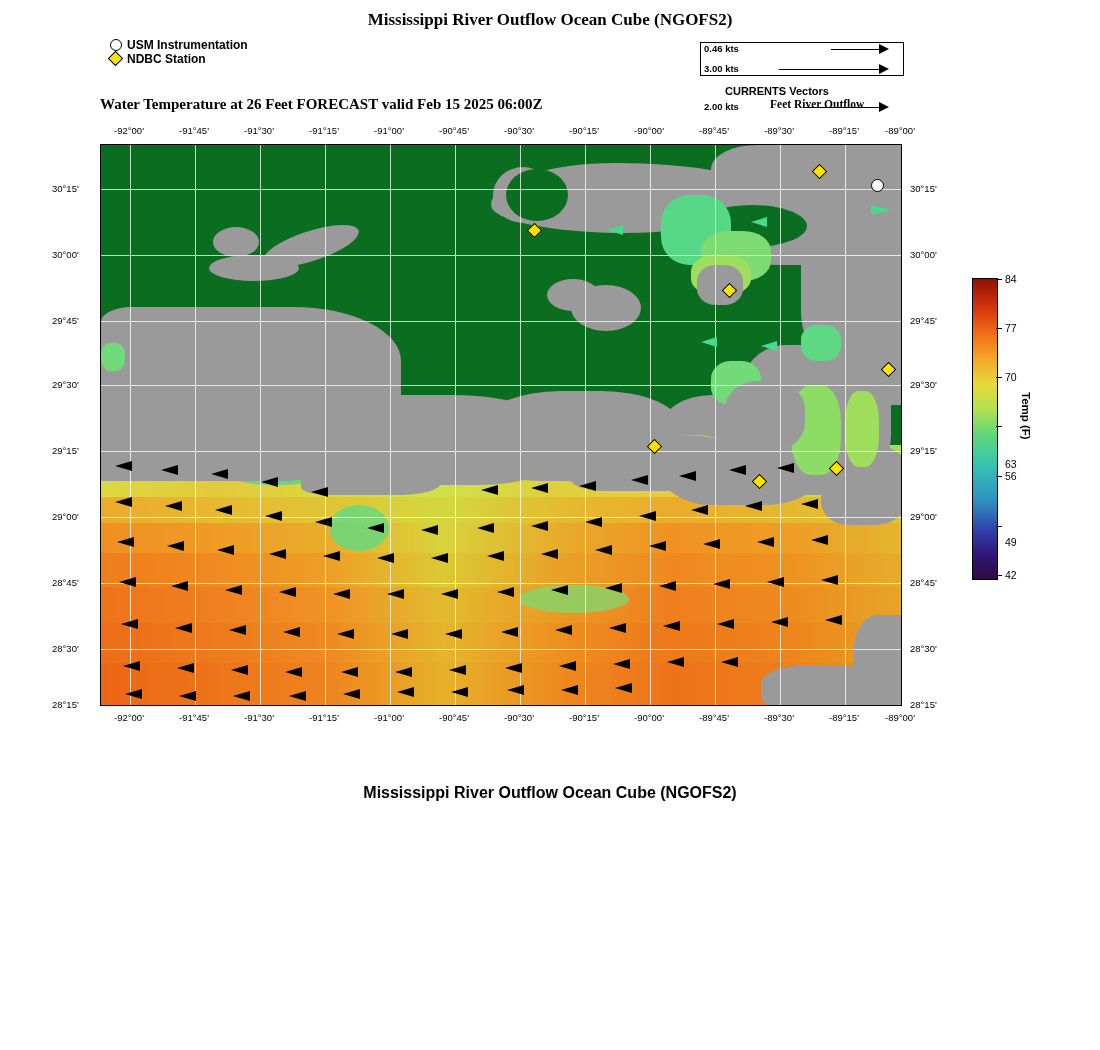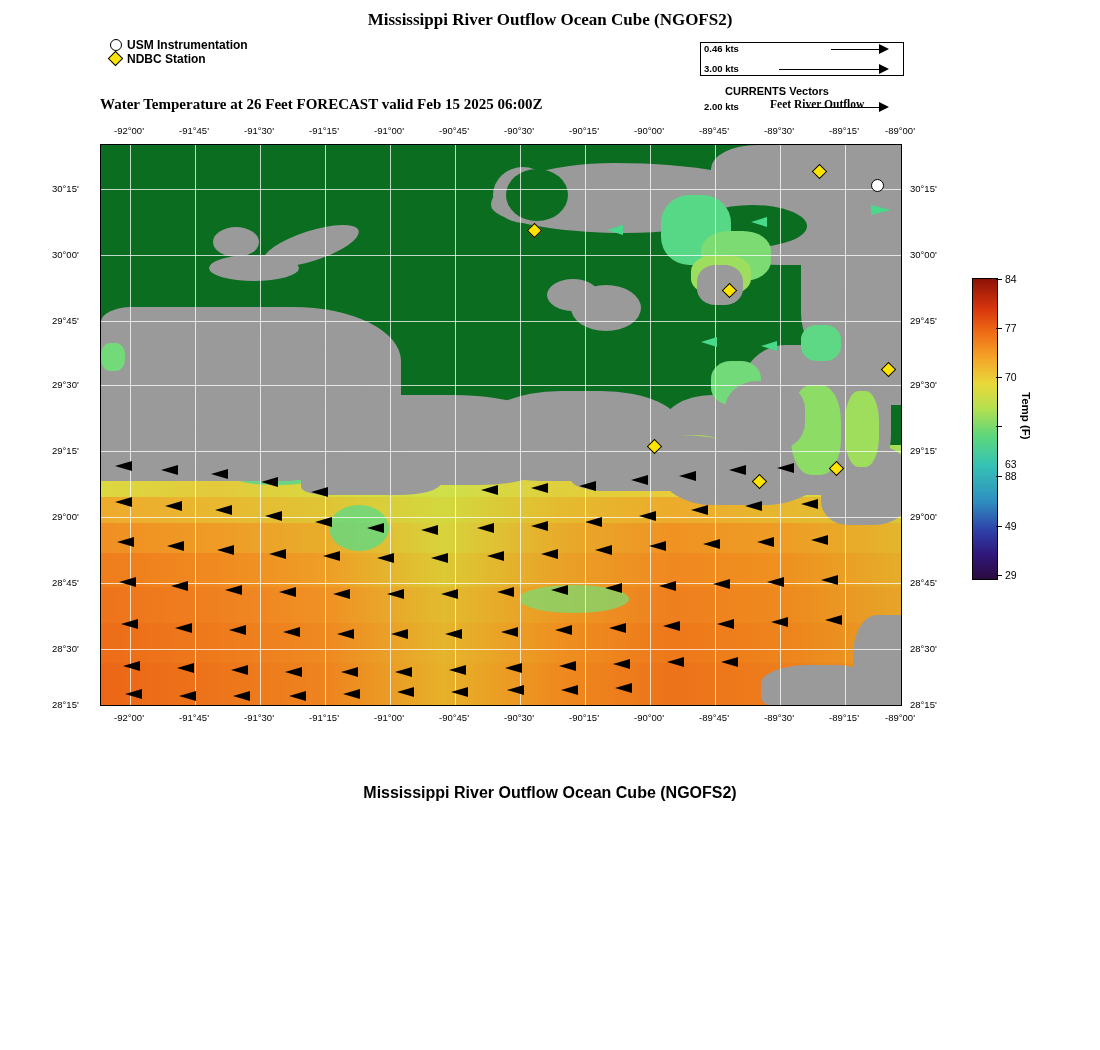--- a/index.html
+++ b/index.html
@@ -379,20 +379,20 @@
 
   <div class="cb-tick" style="top:7px;"></div>
   <div class="cb-lab" style="top:7px;">84</div>
   <div class="cb-tick" style="top:56px;"></div>
   <div class="cb-lab" style="top:56px;">77</div>
   <div class="cb-tick" style="top:105px;"></div>
   <div class="cb-lab" style="top:105px;">70</div>
   <div class="cb-tick" style="top:154px;"></div>
   <div class="cb-lab" style="top:154px;margin-top:38px;">63</div>
   <div class="cb-tick" style="top:204px;"></div>
-  <div class="cb-lab" style="top:204px;">88</div>
+  <div class="cb-lab" style="top:204px;">56</div>
   <div class="cb-tick" style="top:254px;"></div>
-  <div class="cb-lab" style="top:254px;">49</div>
+  <div class="cb-lab" style="top:270px;">49</div>
   <div class="cb-tick" style="top:303px;"></div>
-  <div class="cb-lab" style="top:303px;">29</div>
+  <div class="cb-lab" style="top:303px;">42</div>
 
   <div id="cb-title">Temp (F)</div>
 </div>
 
 </body></html>

